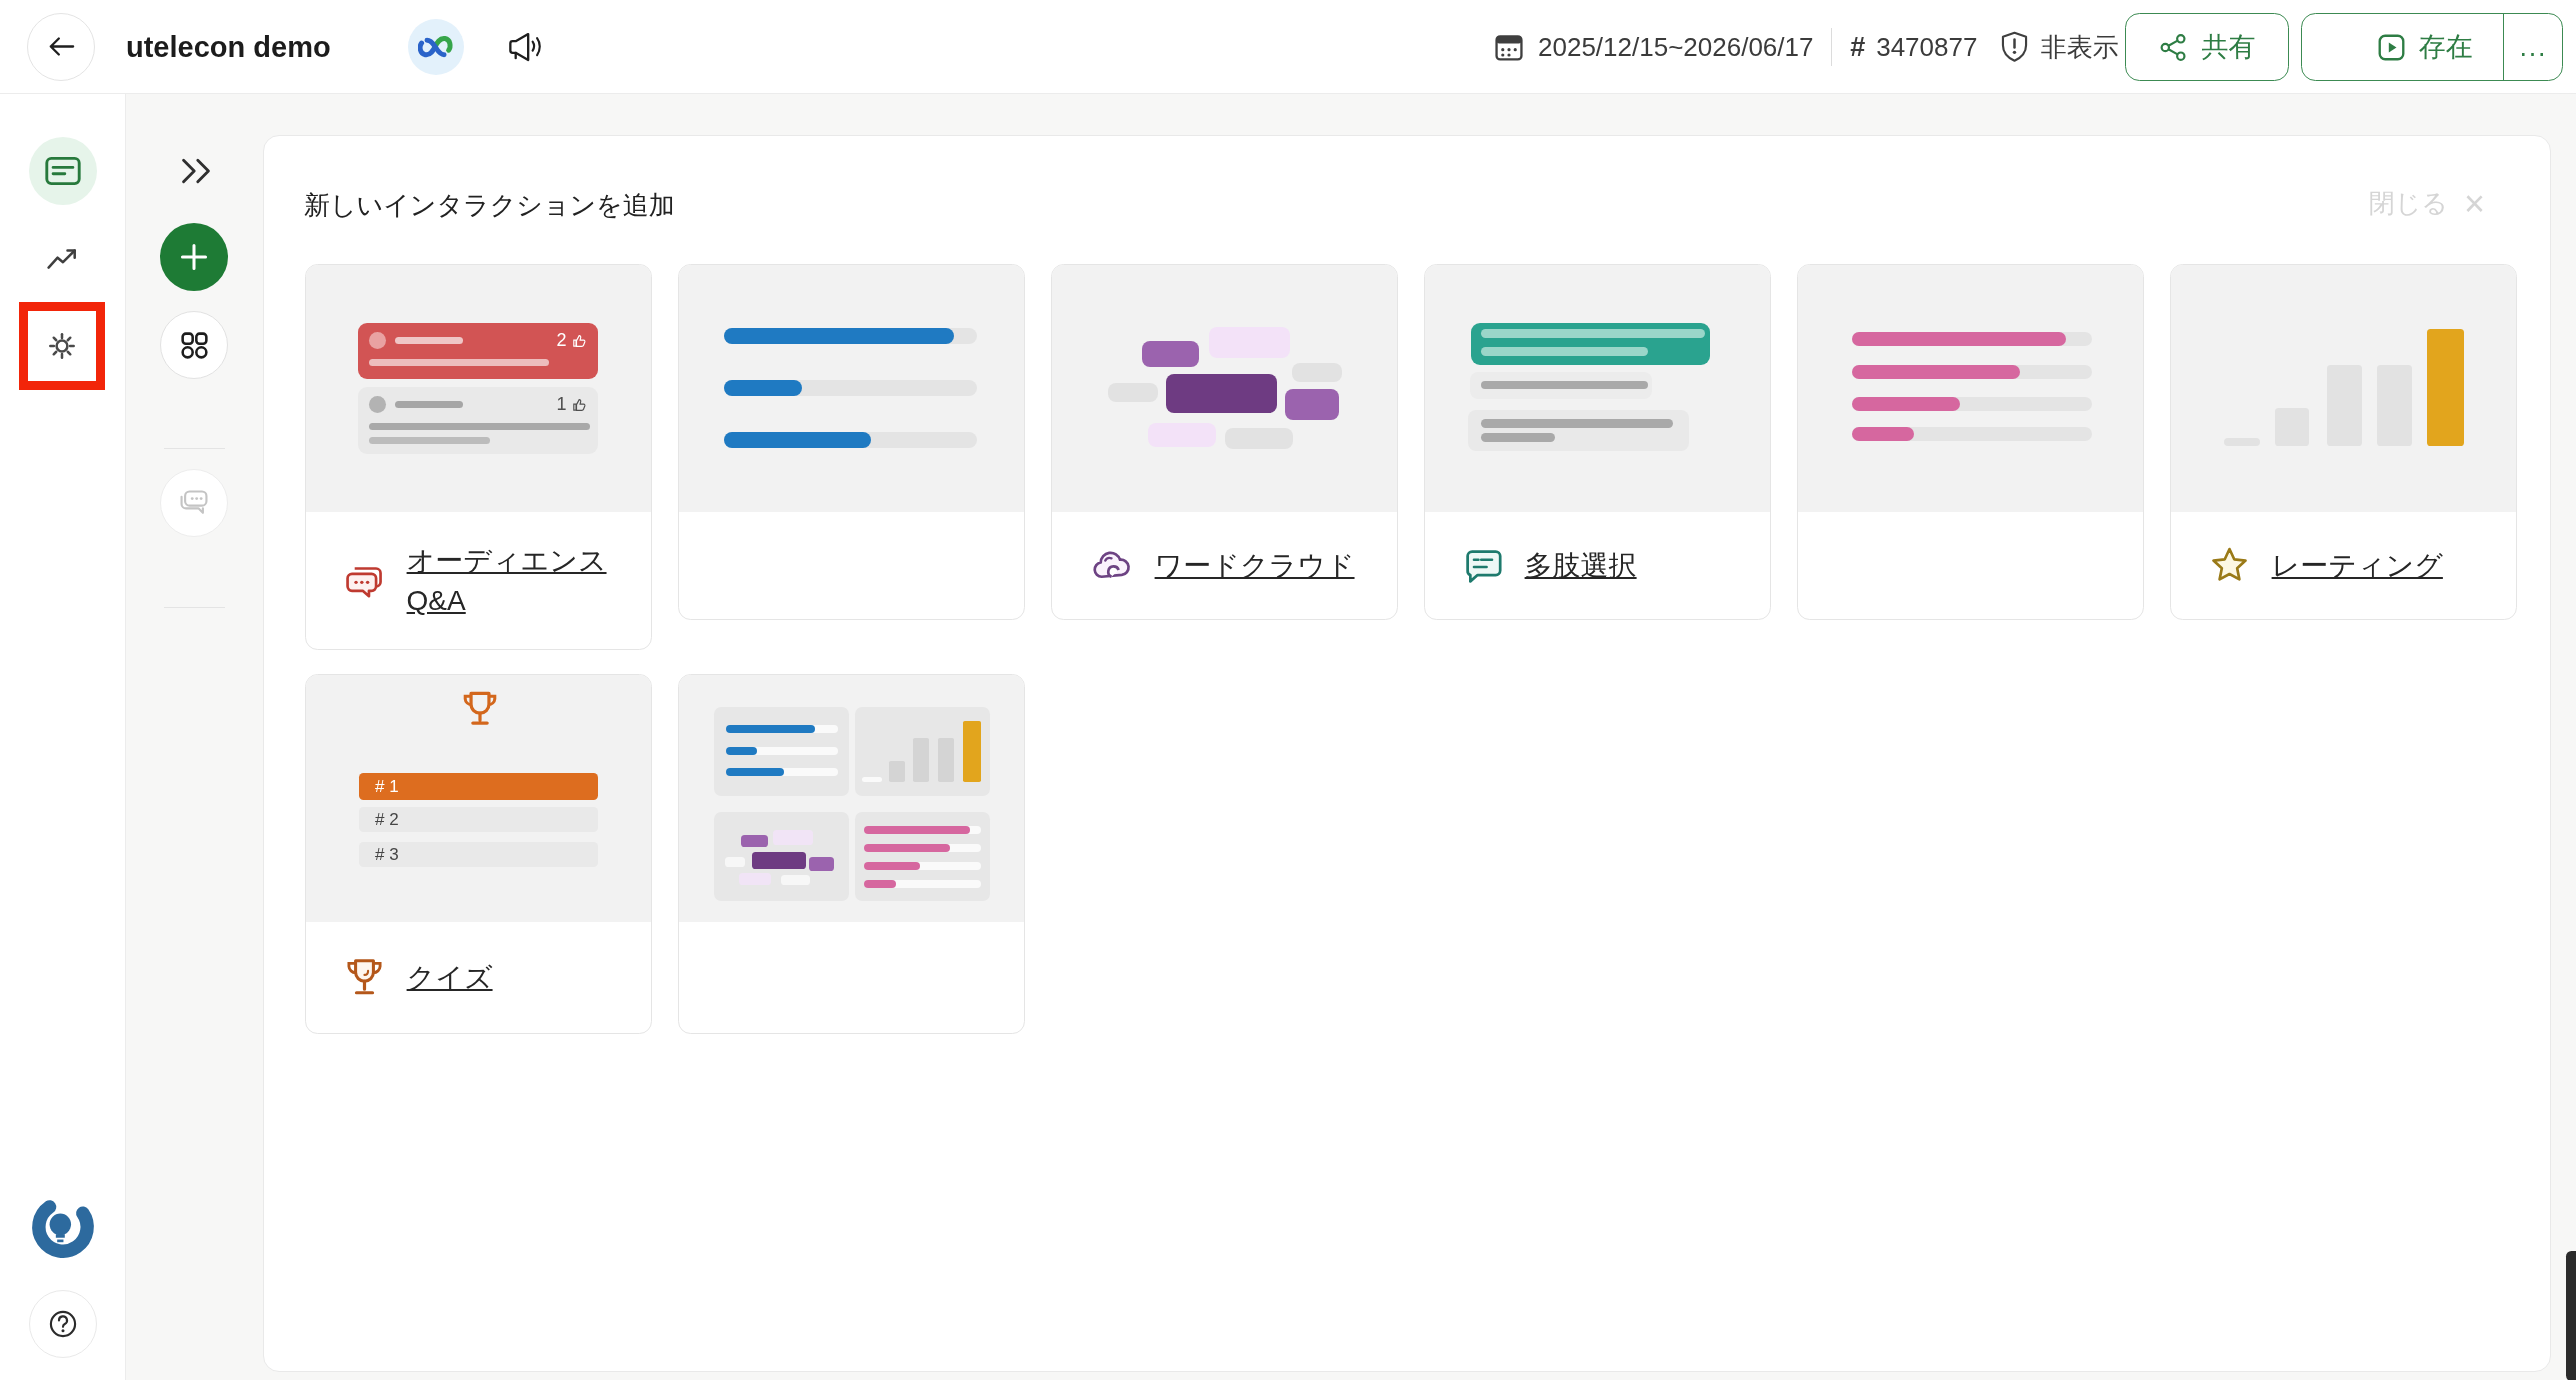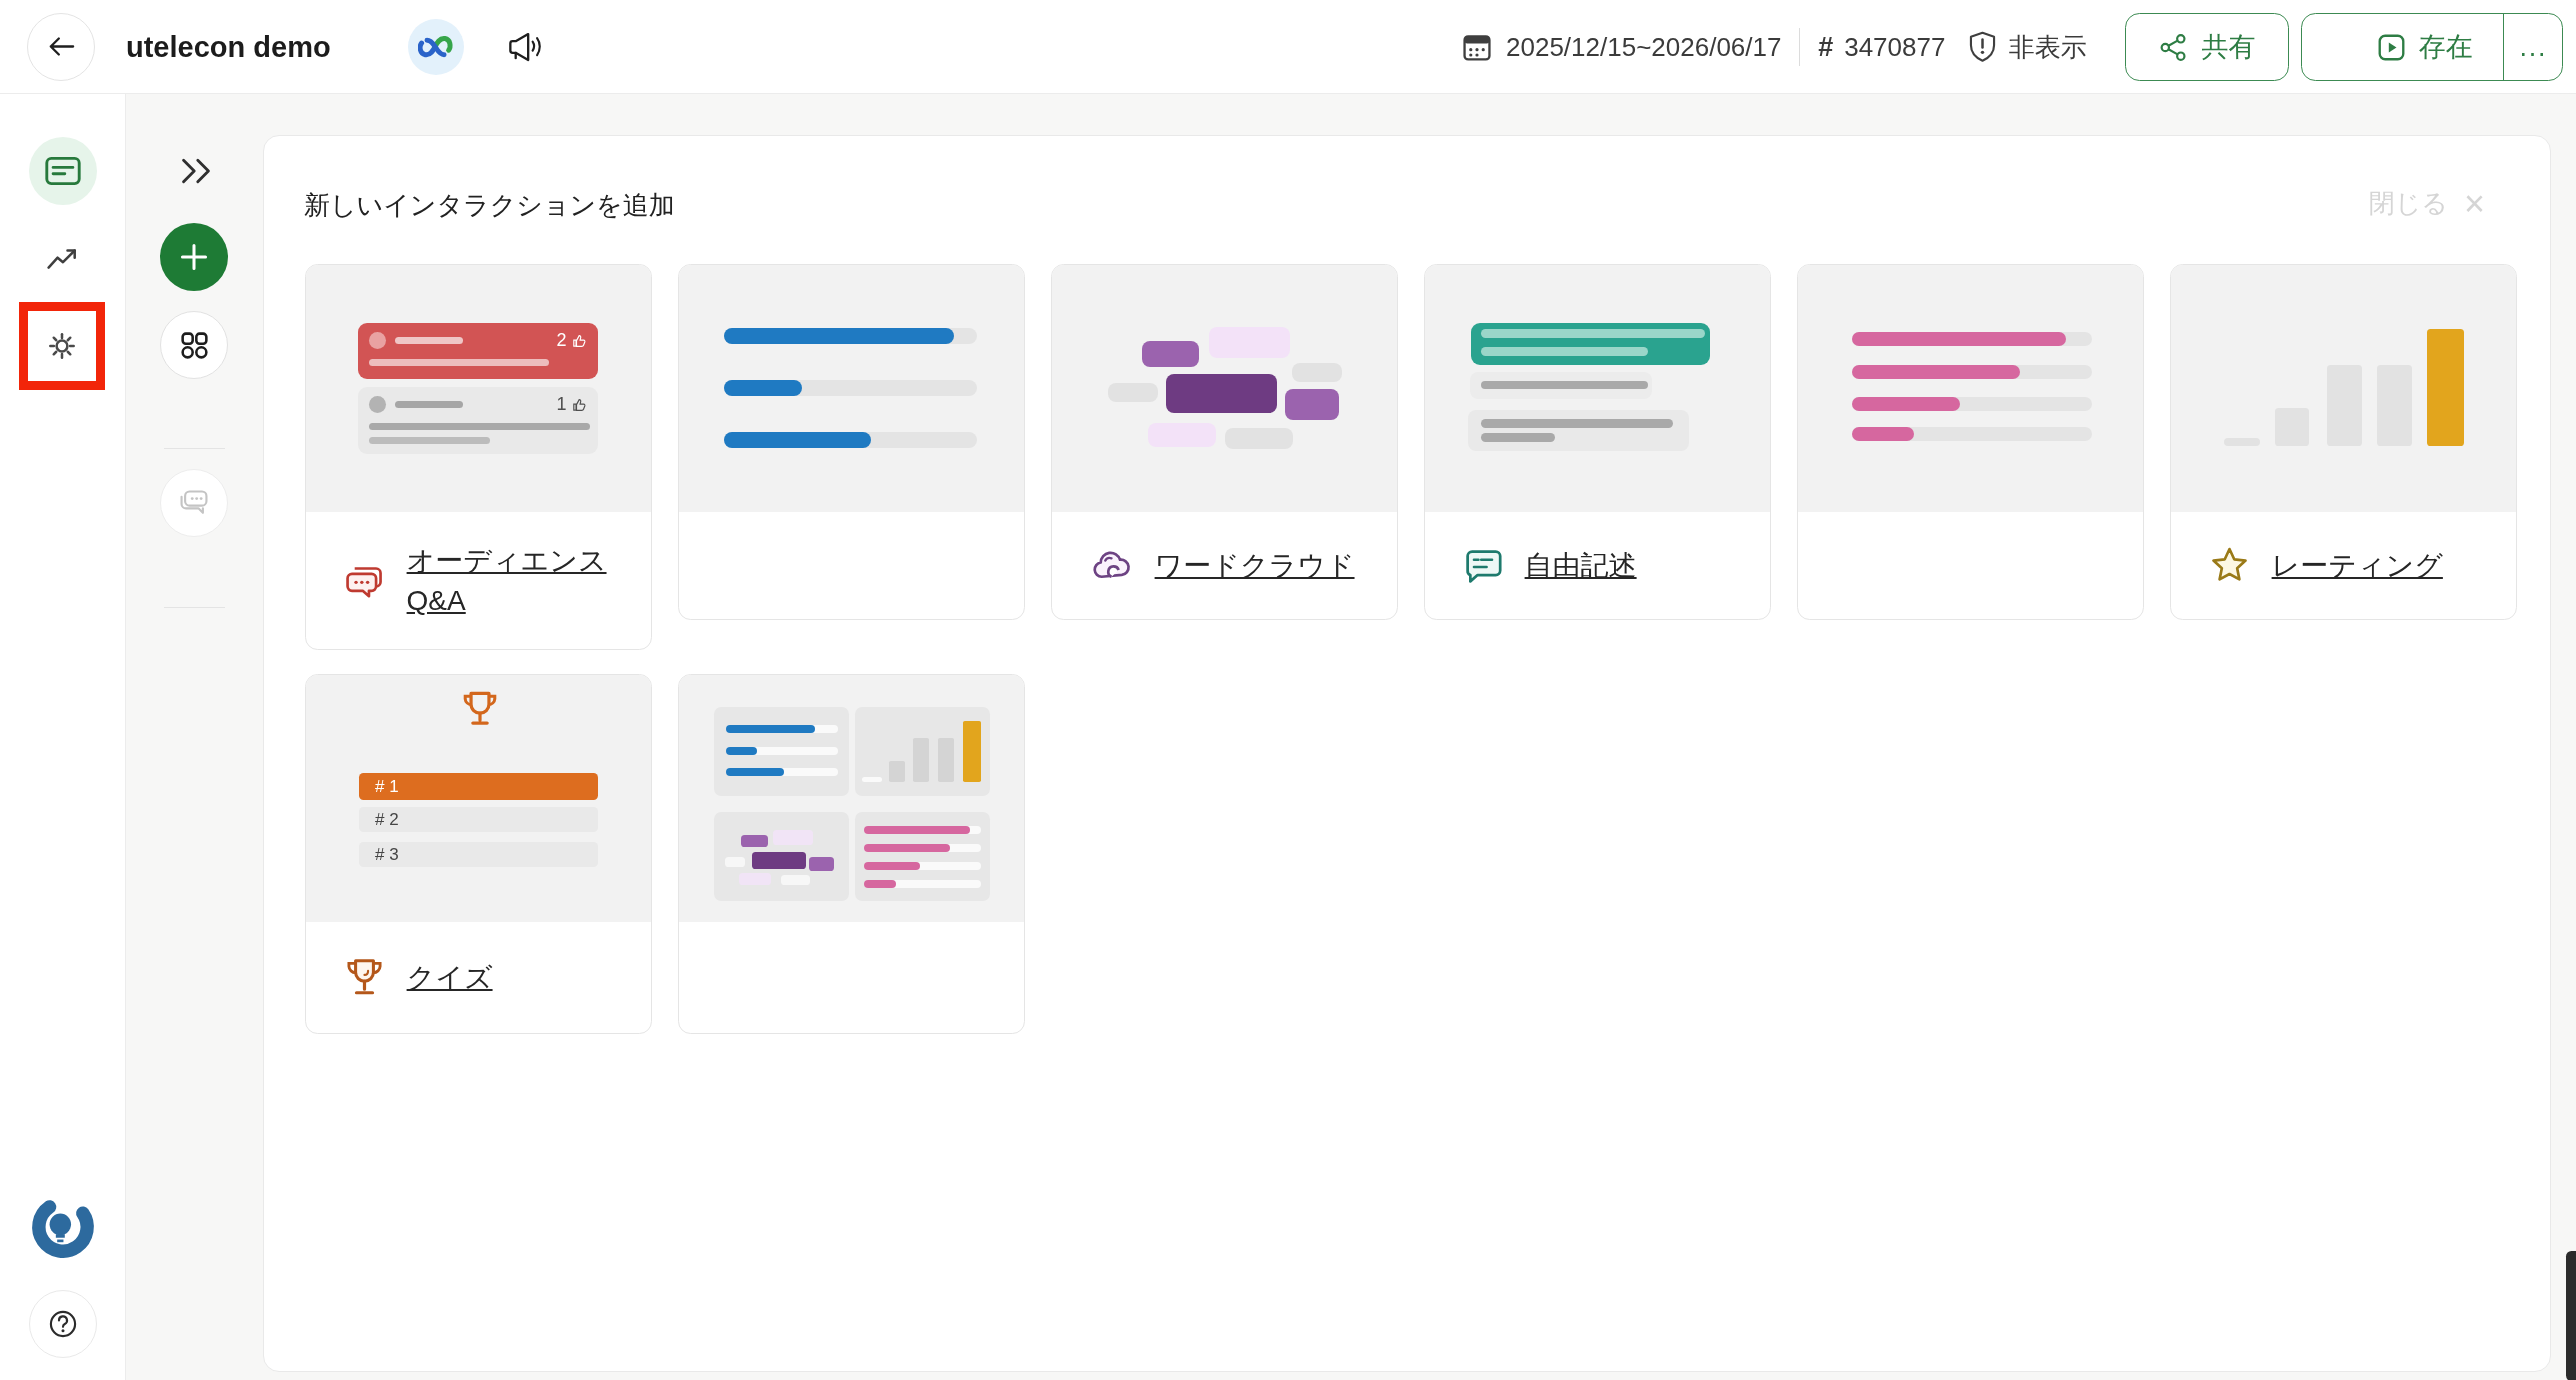--- a/index.html
+++ b/index.html
@@ -10,21 +10,21 @@
   .header { position:absolute; left:0; top:0; width:2576px; height:94px; background:#fff; border-bottom:0.9px solid #ececec; z-index:5; }
   .back-btn { position:absolute; left:27px; top:12.6px; width:68px; height:68px; border-radius:50%; border:0.9px solid #e4e4e4; background:#fff; display:flex; align-items:center; justify-content:center; cursor:pointer; }
   .app-title { position:absolute; left:126px; top:0; height:94px; line-height:94px; font-size:29px; font-weight:bold; color:#1c1c1c; }
   .webex-chip { position:absolute; left:408px; top:19px; width:56px; height:56px; border-radius:50%; background:#e3f1fb; display:flex; align-items:center; justify-content:center; }
   .megaphone-btn { position:absolute; left:500px; top:23.4px; width:50px; height:47px; display:flex; align-items:center; justify-content:center; }
   .header-right { position:absolute; right:12.6px; top:0; height:94px; display:flex; align-items:center; }
   .hdr-text { font-size:26px; color:#3b3b3b; white-space:nowrap; }
   .hdr-sep { width:0.9px; height:38px; background:#dcdcdc; margin:0 18px; }
   .hash-glyph { font-size:27px; color:#3b3b3b; font-weight:bold; margin-right:10.8px; }
   .gbtn { display:flex; align-items:center; justify-content:center; gap:12.6px; height:68px; border:1.8px solid #3c8a52; border-radius:14.4px; background:#fff; color:#2e7d44; font-size:27px; cursor:pointer; }
-  .share-btn { width:164px; margin-left:38px; }
+  .share-btn { width:164px; margin-left:6px; }
   .present-group { display:flex; height:68px; border:1.8px solid #3c8a52; border-radius:14.4px; background:#fff; margin-left:12.6px; overflow:hidden;padding-left:44px; }
   .present-main { display:flex; align-items:center; justify-content:center; gap:12.6px; width:157px; color:#2e7d44; font-size:27px; cursor:pointer; }
   .present-more { width:59px; display:flex; align-items:center; justify-content:center; color:#2e7d44; font-size:27px; border-left:1.8px solid #3c8a52; cursor:pointer; letter-spacing:1.8px; }
 
   
   .rail { position:absolute; left:0; top:94px; width:126px; height:1287px; background:#fff; border-right:0.9px solid #ececec; z-index:4; }
   .rail-item { position:absolute; left:29px; width:68px; height:68px; border-radius:50%; display:flex; align-items:center; justify-content:center; cursor:pointer; }
   .rail-active { background:#e6f4ea; }
   .annotation-box { position:absolute; left:19px; top:208px; width:86px; height:88px; border:9px solid #f22509; background:#fff; z-index:2; }
   .annotation-box .inner { width:100%; height:100%; display:flex; align-items:center; justify-content:center; }
@@ -352,21 +352,21 @@
           <div class="pill" style="left:12.6px;top:23.4px;width:74px;height:9px;background:#a9a9a9;"></div>
         </div>
       </div>
       <div class="meta">
         <span>
           <svg width="40" height="38" viewBox="0 0 44 42">
             <path d="M10 5 h26 a5 5 0 0 1 5 5 v16 a5 5 0 0 1 -5 5 H16 l-8 7 v-7 a5 5 0 0 1 -3-5 V10 a5 5 0 0 1 5-5 z" fill="#eef8f6" stroke="#1e7a6d" stroke-width="3" stroke-linejoin="round"></path>
             <path d="M12 14 h5 M20 14 h12 M12 22 h14" stroke="#1e7a6d" stroke-width="2.8" stroke-linecap="round"></path>
           </svg>
         </span>
-        <span class="lbl">自由記述</span>
+        <span class="lbl">多肢選択</span>
       </div>
     </div>
 
     <div class="card h-row1">
       <div class="thumb">
         <div class="pill" style="left:54px;top:67px;width:240px;height:14.4px;background:#e4e4e4;"></div>
         <div class="pill" style="left:54px;top:67px;width:214px;height:14.4px;background:#d6679f;"></div>
         <div class="pill" style="left:54px;top:100px;width:240px;height:14.4px;background:#e4e4e4;"></div>
         <div class="pill" style="left:54px;top:100px;width:168px;height:14.4px;background:#d6679f;"></div>
         <div class="pill" style="left:54px;top:132px;width:240px;height:14.4px;background:#e4e4e4;"></div>

